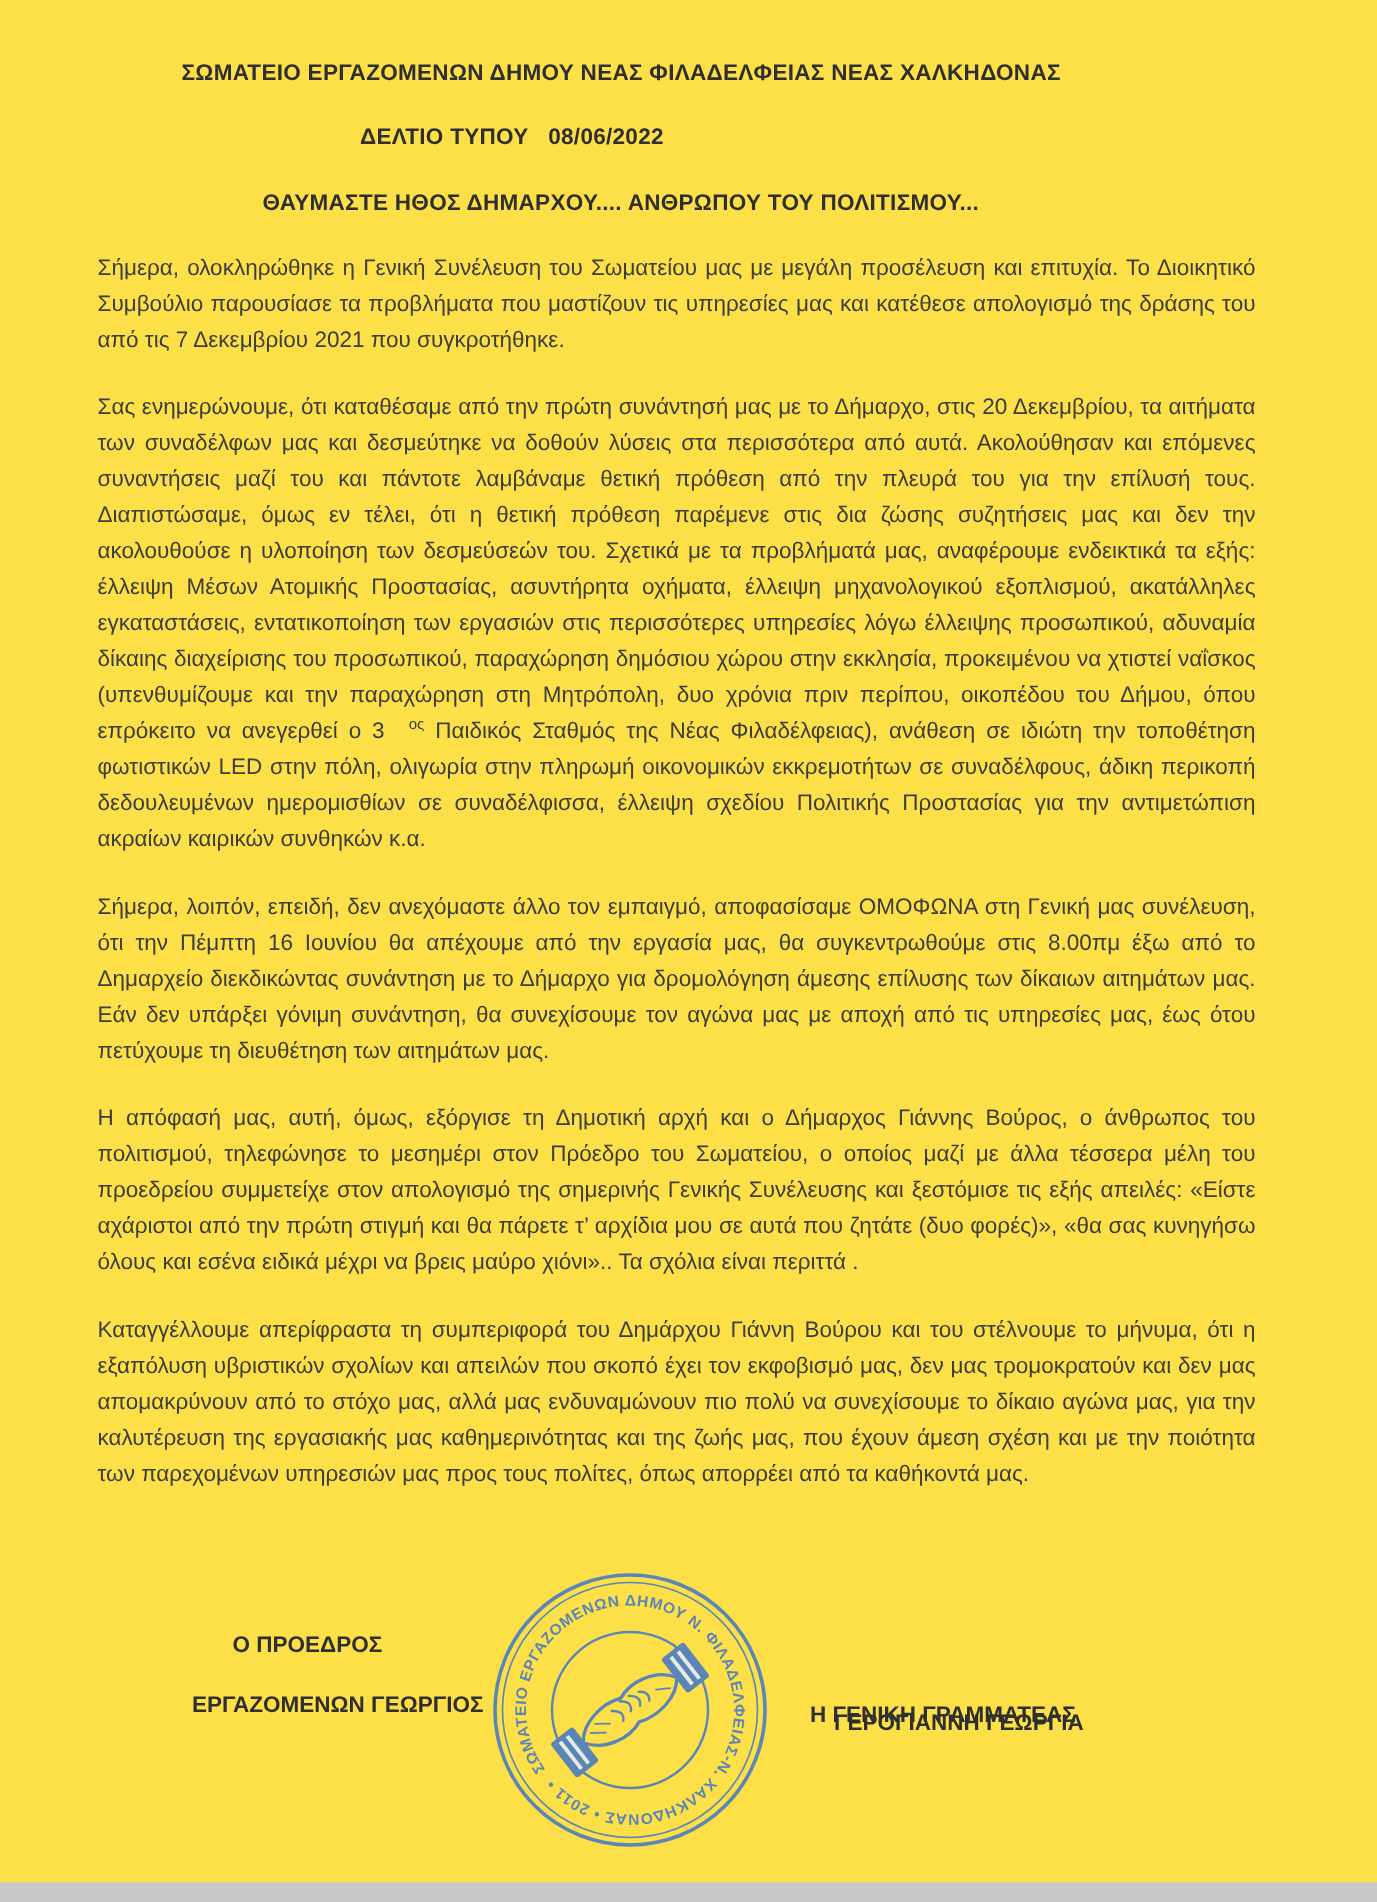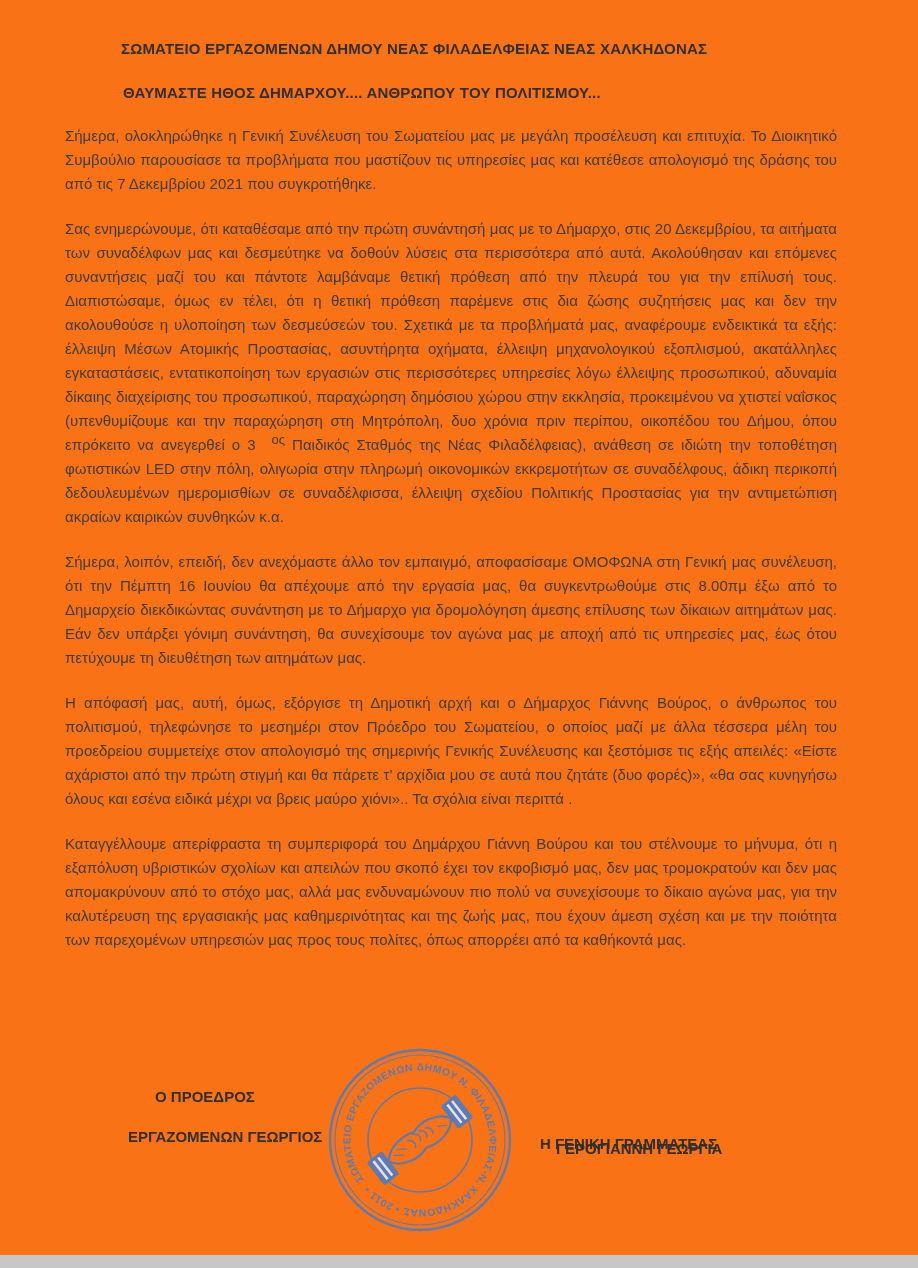--- a/index.html
+++ b/index.html
@@ -1,51 +1,52 @@
 <!DOCTYPE html>
 <html><head>
 <meta charset="utf-8">
 <style>
   html,body { margin:0; padding:0; background:#ffffff; }
   .page {
-    position:relative; width:918px; height:1268px; background:#f97316;
+    position:relative; width:918px; height:1268px; background:#fde047;
     font-family:"Liberation Sans", sans-serif; color:#3d3d3d; overflow:hidden;
   }
   .content { position:absolute; left:65px; top:0; width:772px; }
   .h {
     font-weight:bold; color:#2f2f2f; font-size:15px; letter-spacing:0.2px;
     white-space:pre-wrap;
   }
   .h-org  { margin-top:40px; margin-left:56px; }
   .h-type { margin-top:26px; margin-left:175px; }
-  .h-subj { margin-top:27px; margin-left:58px; }
+  .h-subj { margin-top:27px; margin-left:110px; }
   p.body {
     font-size:15px; line-height:24px; text-align:justify; text-justify:inter-word;
     margin:0 0 21px 0; color:#3d3d3d;
   }
   p.body.first { margin-top:23px; }
-  sup.ord { font-size:13px; line-height:0; vertical-align:super;margin-left:16px; }
+  sup.ord { font-size:10px; line-height:0; vertical-align:super;margin-left:16px; }
   .sig { position:absolute; font-weight:bold; font-size:15px; color:#2f2f2f; white-space:nowrap;text-align:right; }
   .sig-left-role  { left:155px; top:1088px; }
   .sig-left-name  { left:128px; top:1128px; }
   .sig-right-role { left:540px; top:1088px;margin-top:47px; }
   .sig-right-name { left:556px; top:1140px; }
   .stamp { position:absolute; left:326px; top:1046px; opacity:0.9; }
   .bottom-bar {
     position:absolute; left:0; bottom:0; width:918px; height:13px;
     background:#c7c7c7;
   }
 </style>
 </head>
 <body>
 
 <div class="page">
 
   <div class="content">
     <div class="h h-org">ΣΩΜΑΤΕΙΟ ΕΡΓΑΖΟΜΕΝΩΝ ΔΗΜΟΥ ΝΕΑΣ ΦΙΛΑΔΕΛΦΕΙΑΣ ΝΕΑΣ ΧΑΛΚΗΔΟΝΑΣ</div>
+    <div class="h h-type">ΔΕΛΤΙΟ ΤΥΠΟΥ   08/06/2022</div>
     <div class="h h-subj">ΘΑΥΜΑΣΤΕ ΗΘΟΣ ΔΗΜΑΡΧΟΥ.... ΑΝΘΡΩΠΟΥ ΤΟΥ ΠΟΛΙΤΙΣΜΟΥ...</div>
 
     <p class="body first">Σήμερα, ολοκληρώθηκε η Γενική Συνέλευση του Σωματείου μας με μεγάλη προσέλευση και επιτυχία. Το Διοικητικό Συμβούλιο παρουσίασε τα προβλήματα που μαστίζουν τις υπηρεσίες μας και κατέθεσε απολογισμό της δράσης του από τις 7 Δεκεμβρίου 2021 που συγκροτήθηκε.</p>
 
     <p class="body"><span>Σας ενημερώνουμε, ότι καταθέσαμε από την πρώτη συνάντησή μας με το Δήμαρχο, στις 20 Δεκεμβρίου, τα αιτήματα των συναδέλφων μας και δεσμεύτηκε να δοθούν λύσεις στα περισσότερα από αυτά. Ακολούθησαν και επόμενες συναντήσεις μαζί του και πάντοτε λαμβάναμε θετική πρόθεση από την πλευρά του για την επίλυσή τους. Διαπιστώσαμε, όμως εν τέλει, ότι η θετική πρόθεση παρέμενε στις δια ζώσης συζητήσεις μας και δεν την ακολουθούσε η υλοποίηση των δεσμεύσεών του. Σχετικά με τα προβλήματά μας, αναφέρουμε ενδεικτικά τα εξής: έλλειψη Μέσων Ατομικής Προστασίας, ασυντήρητα οχήματα, έλλειψη μηχανολογικού εξοπλισμού, ακατάλληλες εγκαταστάσεις, εντατικοποίηση των εργασιών στις περισσότερες υπηρεσίες λόγω έλλειψης προσωπικού, αδυναμία δίκαιης διαχείρισης του προσωπικού, παραχώρηση δημόσιου χώρου στην εκκλησία, προκειμένου να χτιστεί ναΐσκος (υπενθυμίζουμε και την παραχώρηση στη Μητρόπολη, δυο χρόνια πριν περίπου, οικοπέδου του Δήμου, όπου επρόκειτο να ανεγερθεί ο 3</span><sup class="ord">ος</sup><span> Παιδικός Σταθμός της Νέας Φιλαδέλφειας), ανάθεση σε ιδιώτη την τοποθέτηση φωτιστικών LED στην πόλη, ολιγωρία στην πληρωμή οικονομικών εκκρεμοτήτων σε συναδέλφους, άδικη περικοπή δεδουλευμένων ημερομισθίων σε συναδέλφισσα, έλλειψη σχεδίου Πολιτικής Προστασίας για την αντιμετώπιση ακραίων καιρικών συνθηκών κ.α.</span></p>
 
     <p class="body">Σήμερα, λοιπόν, επειδή, δεν ανεχόμαστε άλλο τον εμπαιγμό, αποφασίσαμε ΟΜΟΦΩΝΑ στη Γενική μας συνέλευση, ότι την Πέμπτη 16 Ιουνίου θα απέχουμε από την εργασία μας, θα συγκεντρωθούμε στις 8.00πμ έξω από το Δημαρχείο διεκδικώντας συνάντηση με το Δήμαρχο για δρομολόγηση άμεσης επίλυσης των δίκαιων αιτημάτων μας. Εάν δεν υπάρξει γόνιμη συνάντηση, θα συνεχίσουμε τον αγώνα μας με αποχή από τις υπηρεσίες μας, έως ότου πετύχουμε τη διευθέτηση των αιτημάτων μας.</p>
     <p class="body">Η απόφασή μας, αυτή, όμως, εξόργισε τη Δημοτική αρχή και ο Δήμαρχος Γιάννης Βούρος, ο άνθρωπος του πολιτισμού, τηλεφώνησε το μεσημέρι στον Πρόεδρο του Σωματείου, ο οποίος μαζί με άλλα τέσσερα μέλη του προεδρείου συμμετείχε στον απολογισμό της σημερινής Γενικής Συνέλευσης και ξεστόμισε τις εξής απειλές: «Είστε αχάριστοι από την πρώτη στιγμή και θα πάρετε τ’ αρχίδια μου σε αυτά που ζητάτε (δυο φορές)», «θα σας κυνηγήσω όλους και εσένα ειδικά μέχρι να βρεις μαύρο χιόνι».. Τα σχόλια είναι περιττά .</p>
     <p class="body">Καταγγέλλουμε απερίφραστα τη συμπεριφορά του Δημάρχου Γιάννη Βούρου και του στέλνουμε το μήνυμα, ότι η εξαπόλυση υβριστικών σχολίων και απειλών που σκοπό έχει τον εκφοβισμό μας, δεν μας τρομοκρατούν και δεν μας απομακρύνουν από το στόχο μας, αλλά μας ενδυναμώνουν πιο πολύ να συνεχίσουμε το δίκαιο αγώνα μας, για την καλυτέρευση της εργασιακής μας καθημερινότητας και της ζωής μας, που έχουν άμεση σχέση και με την ποιότητα των παρεχομένων υπηρεσιών μας προς τους πολίτες, όπως απορρέει από τα καθήκοντά μας.</p>
   </div>

